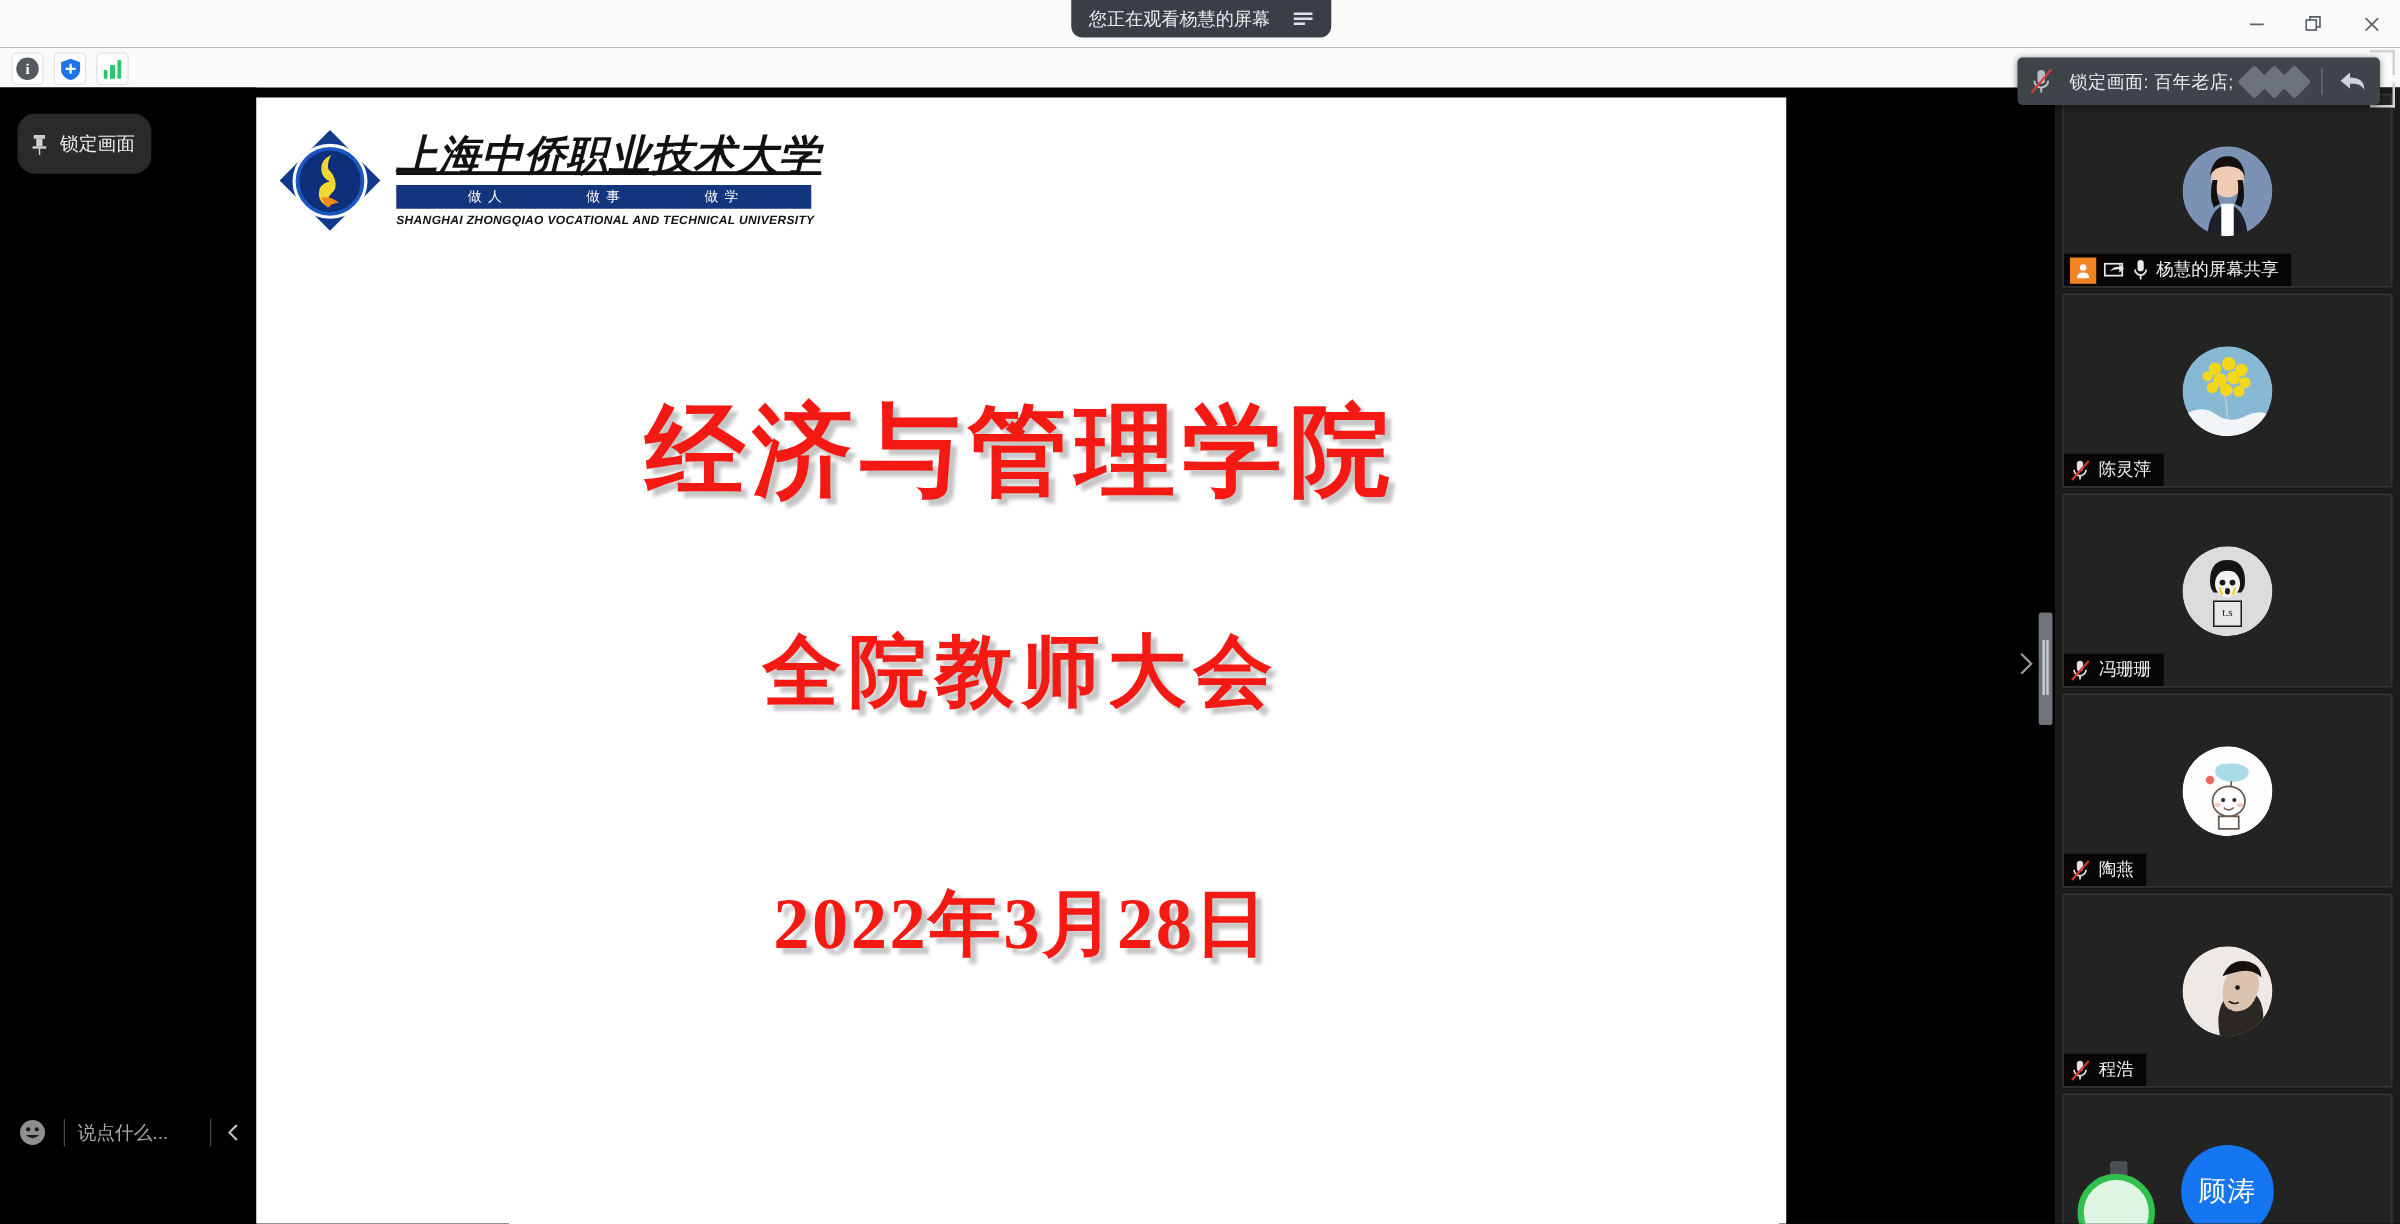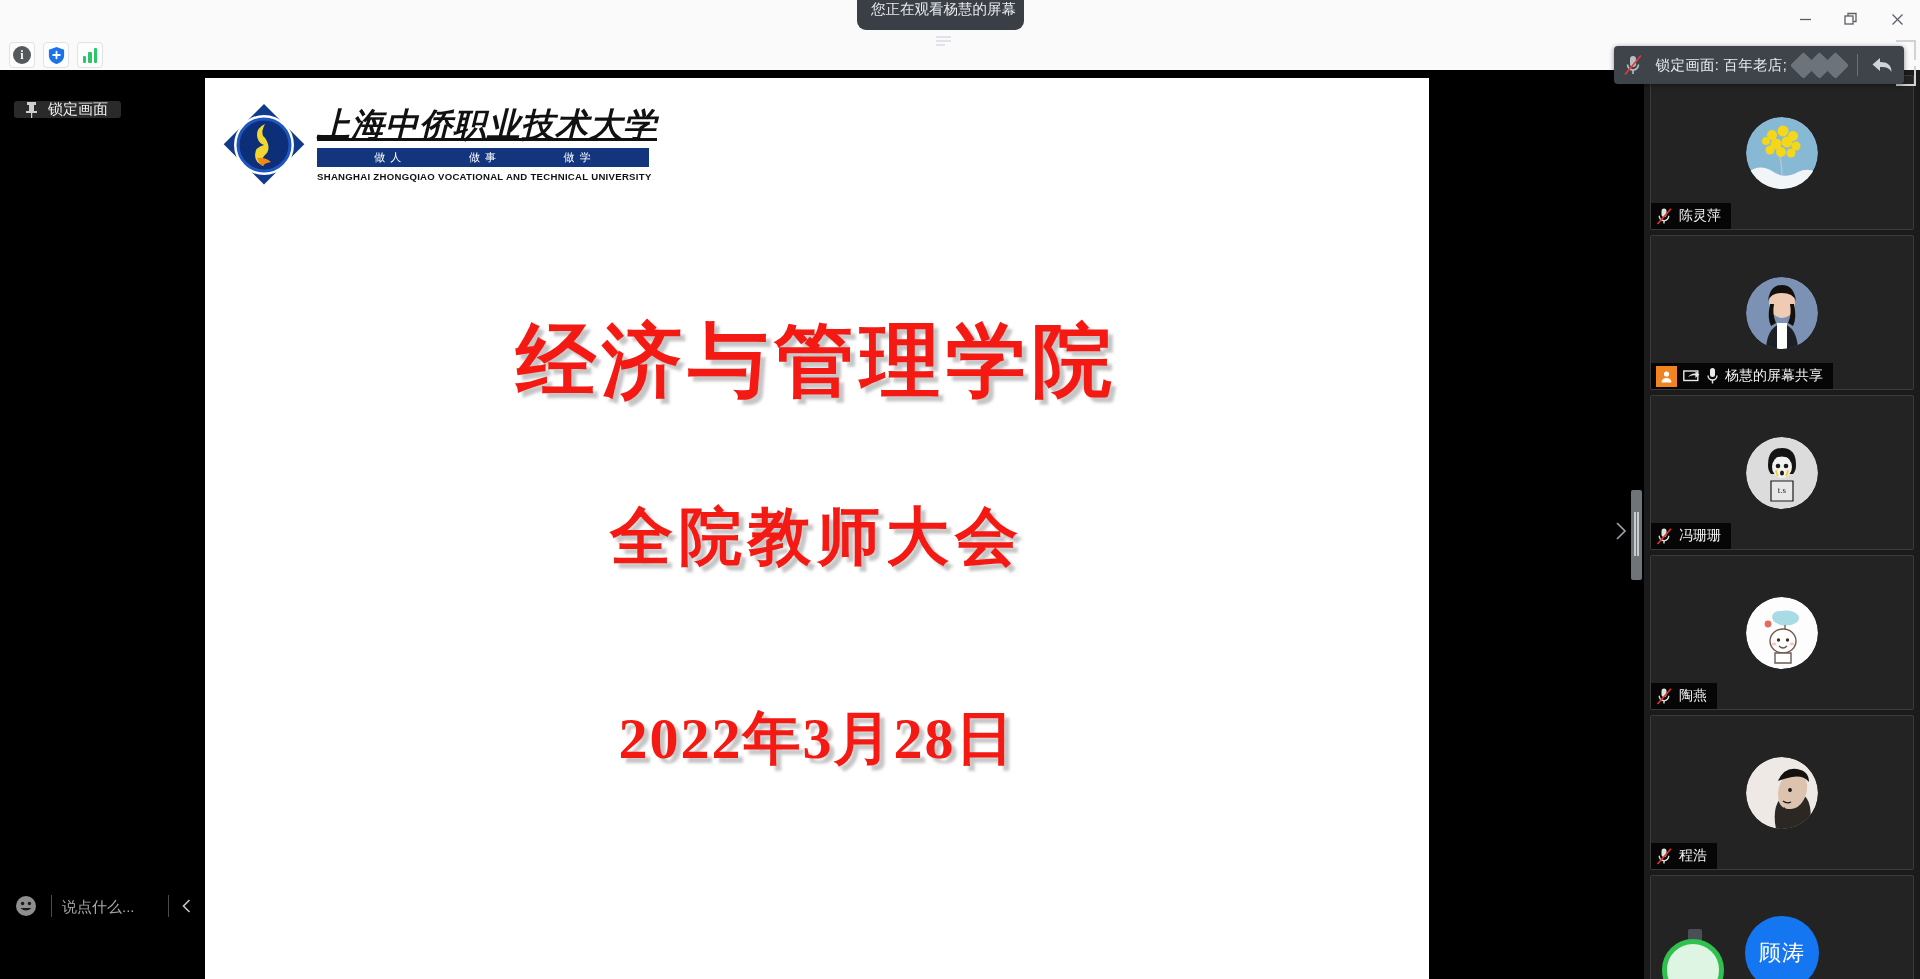--- a/index.html
+++ b/index.html
@@ -23,21 +23,21 @@
     width:46px; height:38px; display:flex; align-items:center; justify-content:center;
     color:#5a5f66; cursor:default;
   }
 
   
   .viewing-pill{
     position:absolute; left:857px; top:0px; height:30px;
     background:#3a3f46; color:#e8eaed;
     border-bottom-left-radius:9px; border-bottom-right-radius:9px;
     display:flex; align-items:center; padding:0 8px 0 14px; gap:12px;
-    font-size:14.5px; white-space:nowrap; z-index:30;flex-direction:column;
+    font-size:14.5px; white-space:nowrap; z-index:30;
   }
   .viewing-pill .menu-ico{
     display:flex; flex-direction:column; gap:2.5px; padding:5px 7px; cursor:pointer;
   }
   .viewing-pill .menu-ico i{ display:block; height:1.6px; background:#dfe2e6; }
   .viewing-pill .menu-ico i:nth-child(1){ width:15px; }
   .viewing-pill .menu-ico i:nth-child(2){ width:15px; }
   .viewing-pill .menu-ico i:nth-child(3){ width:9px; }
 
   
@@ -89,22 +89,22 @@
   .corner-frame2{
     position:absolute; right:4px; top:66px; width:20px;height:20px;
     border-bottom:2px solid #cfd3d8; border-right:2px solid #cfd3d8; z-index:39;
   }
 
   
   .left-rail{
     position:absolute; left:0; top:70px; width:205px; height:909px; background:#000;
   }
   .lock-btn{
-    position:absolute; left:14px; top:31px; height:17px;
-    background:#2a2a2a; border-radius:3px;
+    position:absolute; left:14px; top:21px; height:48px;
+    background:#2a2a2a; border-radius:14px;
     display:flex; align-items:center; gap:9px; padding:0 13px 0 10px;
     color:#f0f0f0; font-size:15px; cursor:pointer; white-space:nowrap;
   }
   .pin-ico{ width:15px; height:17px; flex:none; }
 
   .chat-bar{
     position:absolute; left:14px; bottom:55px; height:36px;
     display:flex; align-items:center; color:#cfcfcf;
   }
   .emoji-ico{ width:24px;height:24px; margin-right:13px; cursor:pointer; }
@@ -129,21 +129,21 @@
     font-size:33px; font-weight:bold; color:#111; font-style:italic;
     letter-spacing:1px; line-height:1.05; white-space:nowrap;text-decoration:underline;
   }
   .logo-motto{
     background:#13357e; color:#fff; height:19px; margin-top:5px;
     display:flex; align-items:center; justify-content:space-around;
     font-size:11px; letter-spacing:1px; padding:0 24px;
   }
   .logo-en{
     color:#111; font-size:9.6px; font-weight:bold; letter-spacing:.28px;
-    margin-top:4px; white-space:nowrap;
+    margin-top:4px; white-space:nowrap;font-style:italic;
   }
 
   .slide-body{
     position:absolute; left:0; right:0; top:230px;
     display:flex; flex-direction:column; align-items:center;
   }
   .slide-line{
     color:#f41a13;
     font-family:"Liberation Serif","DejaVu Serif",serif;
     font-weight:bold;
@@ -351,20 +351,52 @@
   <div class="scroll-grip">
       <i></i>
       <i></i>
     </div>
 
   <div class="panel">
 
     <div class="tile">
       <div class="av">
         <svg viewBox="0 0 72 72" width="72" height="72">
+          <circle cx="36" cy="36" r="36" fill="#7b92b5"></circle>
+          <ellipse cx="36" cy="26" rx="13" ry="15" fill="#f0cbb3"></ellipse>
+          <path d="M22 24 q2 -16 14 -16 q12 0 14 16 q-3 -8 -14 -8 q-11 0 -14 8z" fill="#14100e"></path>
+          <path d="M24 27 q-3 14 1 22 l5 -3 q-4 -9 -2 -19z" fill="#14100e"></path>
+          <path d="M48 27 q3 14 -1 22 l-5 -3 q4 -9 2 -19z" fill="#14100e"></path>
+          <path d="M20 72 q1 -22 16 -26 q15 4 16 26z" fill="#1c1f26"></path>
+          <path d="M31 46 h10 v26 h-10z" fill="#fdfdfd"></path>
+        </svg>
+      </div>
+      <div class="nametag">
+        <span class="badge-person">
+          <svg width="13" height="13" viewBox="0 0 13 13">
+            <circle cx="6.5" cy="4" r="2.6" fill="#fff"></circle>
+            <path d="M1.6 12.5 q0 -4.6 4.9 -4.6 q4.9 0 4.9 4.6z" fill="#fff"></path>
+          </svg>
+        </span>
+        <svg class="ico-share" viewBox="0 0 17 16">
+          <rect x="0.8" y="3" width="14" height="9.5" fill="none" stroke="#e8e8e8" stroke-width="1.4"></rect>
+          <path d="M5 9 q3 -4 7.5 -3.5 l-0.2 -2.4 l4 3.6 l-4 3.4 l0.2 -2.6 q-4 -0.6 -7.5 1.5z" fill="#e8e8e8"></path>
+        </svg>
+        <svg class="ico-mic" viewBox="0 0 13 18">
+          <rect x="4" y="1" width="5" height="9" rx="2.5" fill="#eaeaea"></rect>
+          <path d="M2 8.5 a4.5 4.5 0 0 0 9 0" fill="none" stroke="#eaeaea" stroke-width="1.4"></path>
+          <line x1="6.5" y1="13" x2="6.5" y2="16.5" stroke="#eaeaea" stroke-width="1.4"></line>
+        </svg>
+        <span>杨慧的屏幕共享</span>
+      </div>
+    </div>
+
+    <div class="tile">
+      <div class="av">
+        <svg viewBox="0 0 72 72" width="72" height="72">
           <circle cx="36" cy="36" r="36" fill="#87b8d4"></circle>
           <path d="M0 56 q14 -10 26 -2 q12 9 26 1 q10 -5 20 1 V72 H0z" fill="#f2f5f8"></path>
           <g fill="#f5d719">
             <circle cx="26" cy="18" r="5"></circle>
               <circle cx="37" cy="14" r="5.5"></circle>
             <circle cx="47" cy="19" r="5"></circle>
               <circle cx="30" cy="27" r="5.5"></circle>
             <circle cx="41" cy="25" r="5.5"></circle>
               <circle cx="50" cy="29" r="4.5"></circle>
             <circle cx="24" cy="33" r="4.5"></circle>
@@ -382,52 +414,20 @@
           <line x1="8" y1="13.2" x2="8" y2="16.5" stroke="#e2e2e2" stroke-width="1.4"></line>
           <line x1="1.5" y1="17" x2="15" y2="1.8" stroke="#e0342f" stroke-width="1.6"></line>
         </svg>
         <span>陈灵萍</span>
       </div>
     </div>
 
     <div class="tile">
       <div class="av">
         <svg viewBox="0 0 72 72" width="72" height="72">
-          <circle cx="36" cy="36" r="36" fill="#7b92b5"></circle>
-          <ellipse cx="36" cy="26" rx="13" ry="15" fill="#f0cbb3"></ellipse>
-          <path d="M22 24 q2 -16 14 -16 q12 0 14 16 q-3 -8 -14 -8 q-11 0 -14 8z" fill="#14100e"></path>
-          <path d="M24 27 q-3 14 1 22 l5 -3 q-4 -9 -2 -19z" fill="#14100e"></path>
-          <path d="M48 27 q3 14 -1 22 l-5 -3 q4 -9 2 -19z" fill="#14100e"></path>
-          <path d="M20 72 q1 -22 16 -26 q15 4 16 26z" fill="#1c1f26"></path>
-          <path d="M31 46 h10 v26 h-10z" fill="#fdfdfd"></path>
-        </svg>
-      </div>
-      <div class="nametag">
-        <span class="badge-person">
-          <svg width="13" height="13" viewBox="0 0 13 13">
-            <circle cx="6.5" cy="4" r="2.6" fill="#fff"></circle>
-            <path d="M1.6 12.5 q0 -4.6 4.9 -4.6 q4.9 0 4.9 4.6z" fill="#fff"></path>
-          </svg>
-        </span>
-        <svg class="ico-share" viewBox="0 0 17 16">
-          <rect x="0.8" y="3" width="14" height="9.5" fill="none" stroke="#e8e8e8" stroke-width="1.4"></rect>
-          <path d="M5 9 q3 -4 7.5 -3.5 l-0.2 -2.4 l4 3.6 l-4 3.4 l0.2 -2.6 q-4 -0.6 -7.5 1.5z" fill="#e8e8e8"></path>
-        </svg>
-        <svg class="ico-mic" viewBox="0 0 13 18">
-          <rect x="4" y="1" width="5" height="9" rx="2.5" fill="#eaeaea"></rect>
-          <path d="M2 8.5 a4.5 4.5 0 0 0 9 0" fill="none" stroke="#eaeaea" stroke-width="1.4"></path>
-          <line x1="6.5" y1="13" x2="6.5" y2="16.5" stroke="#eaeaea" stroke-width="1.4"></line>
-        </svg>
-        <span>杨慧的屏幕共享</span>
-      </div>
-    </div>
-
-    <div class="tile">
-      <div class="av">
-        <svg viewBox="0 0 72 72" width="72" height="72">
           <circle cx="36" cy="36" r="36" fill="#dcdcdc"></circle>
           <path d="M22 28 q0 -17 14 -17 q14 0 14 17 q0 6 -3 9 l-22 0 q-3 -3 -3 -9z" fill="#141414"></path>
           <ellipse cx="36" cy="30" rx="10" ry="11" fill="#f2f2f2"></ellipse>
           <path d="M26 22 q10 -5 20 0 q-2 -9 -10 -9 q-8 0 -10 9z" fill="#141414"></path>
           <circle cx="32" cy="29" r="2.3" fill="#1a1a1a"></circle>
           <circle cx="40" cy="29" r="2.3" fill="#1a1a1a"></circle>
           <path d="M30 33 q1 5 2 6" stroke="#f2d23a" stroke-width="2" fill="none"></path>
           <path d="M42 33 q-1 5 -2 6" stroke="#f2d23a" stroke-width="2" fill="none"></path>
           <ellipse cx="36" cy="36" rx="2" ry="2.6" fill="#1a1a1a"></ellipse>
           <path d="M25 44 h22 v20 h-22z" fill="#e8e8e8" stroke="#1a1a1a" stroke-width="1.2"></path>

